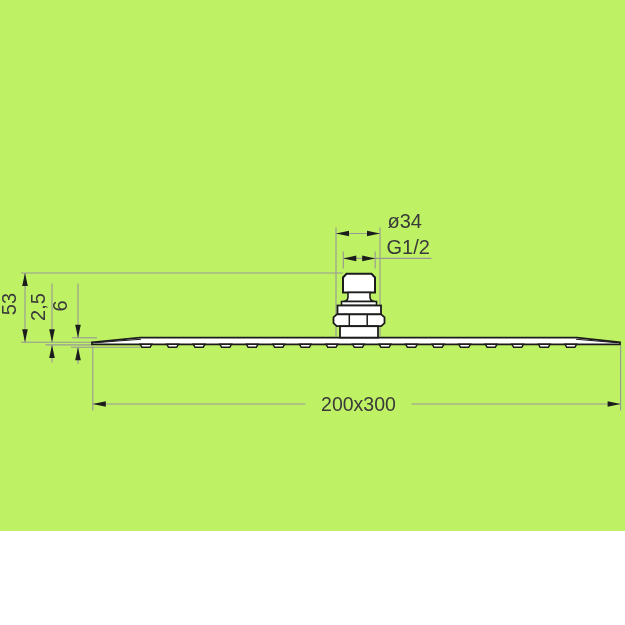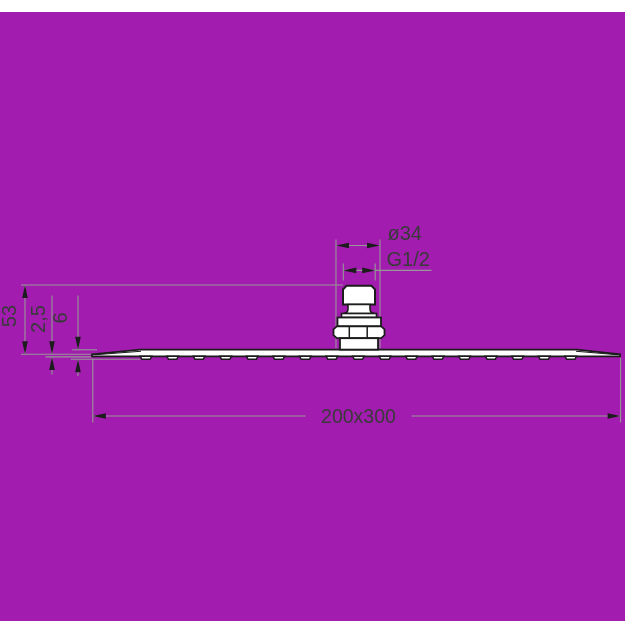--- a/index.html
+++ b/index.html
@@ -7,23 +7,22 @@
     padding: 0;
     background: #ffffff;
     width: 625px;
     height: 625px;
     overflow: hidden;
     font-family: "Liberation Sans", sans-serif;
   }
   .page {
     position: relative;
     width: 625px;
-    height: 609px;
-    background: #a21caf;
-    margin-top: 12px;
+    height: 531px;
+    background: #bef264;
   }
   svg { display: block; }
   .dim-stroke { stroke: #979797; stroke-width: 1.1; fill: none; }
   .obj-stroke { stroke: #1c1c1c; fill: #ffffff; }
   .obj-line   { stroke: #1c1c1c; fill: none; }
   .arrow      { fill: #1c1c1c; stroke: none; }
   .lbl {
     fill: #3a3a3a;
     font-family: "Liberation Sans", sans-serif;
     font-size: 20px;

